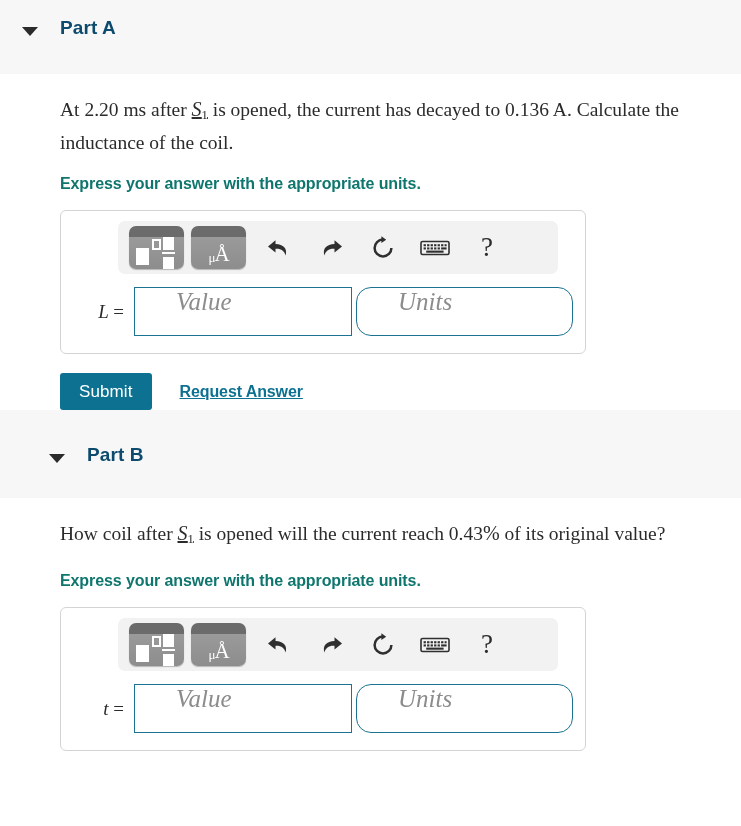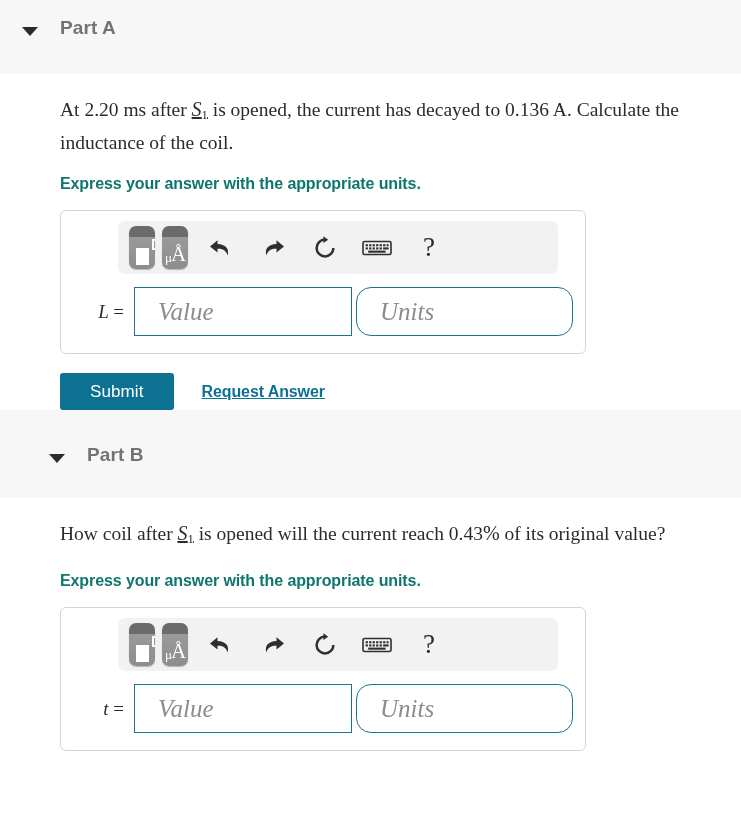--- a/index.html
+++ b/index.html
@@ -44,21 +44,21 @@
     top: 6px;
     width: 0;
     height: 0;
     border-left: 8px solid transparent;
     border-right: 8px solid transparent;
     border-top: 9px solid #2b2b2b;
   }
   .part-title {
     font-size: 19px;
     font-weight: bold;
-    color: #737373;
+    color: #0c4a6e;
     line-height: 24px;
     letter-spacing: 0.1px;
   }
 
   
   .part-body {
     padding: 0 0 0 60px;
     box-sizing: border-box;
   }
 
@@ -119,21 +119,21 @@
     background: #f2f2f2;
     border-radius: 7px;
     display: flex;
     align-items: center;
     box-sizing: border-box;
     padding-left: 11px;
   }
 
   
   .tool-sq {
-    width: 26px;
+    width: 55px;
     height: 43px;
     border-radius: 7px;
     margin-right: 7px;
     position: relative;
     overflow: hidden;
     background: linear-gradient(to bottom, #6b6b6b 0%, #6b6b6b 26%, #9a9a9a 26%, #8d8d8d 100%);
     box-shadow: 0 1px 1px rgba(0,0,0,0.25);
     flex: none;
     cursor: pointer;
   }
@@ -192,22 +192,21 @@
     flex: none;
   }
   .var-label .eq { font-style: normal; }
 
   .field {
     height: 49px;
     border: 1px solid #1b7391;
     background: #ffffff;
     box-sizing: border-box;
     display: flex;
-    align-items: center;
-    padding-left: 23px;
+    padding-left: 41px;
     cursor: text;
   }
   .field .ph {
     font-family: "Liberation Serif", serif;
     font-style: italic;
     font-size: 25px;
     color: #8c8c8c;
     line-height: 28px;
   }
   .field.value { width: 218px; }
@@ -220,21 +219,21 @@
     margin-top: 19px;
     padding-left: 0px;
   }
   .submit-btn {
     background: #0d7191;
     color: #ffffff;
     font-size: 17px;
     font-family: "Liberation Sans", sans-serif;
     border: none;
     border-radius: 3px;
-    padding: 0 30px;
+    padding: 0 19px;
     height: 37px;
     line-height: 37px;
     cursor: pointer;
     letter-spacing: 0.1px;
   }
   .request-link {
     color: #0d7191;
     font-size: 16px;
     font-weight: bold;
     text-decoration: underline;

